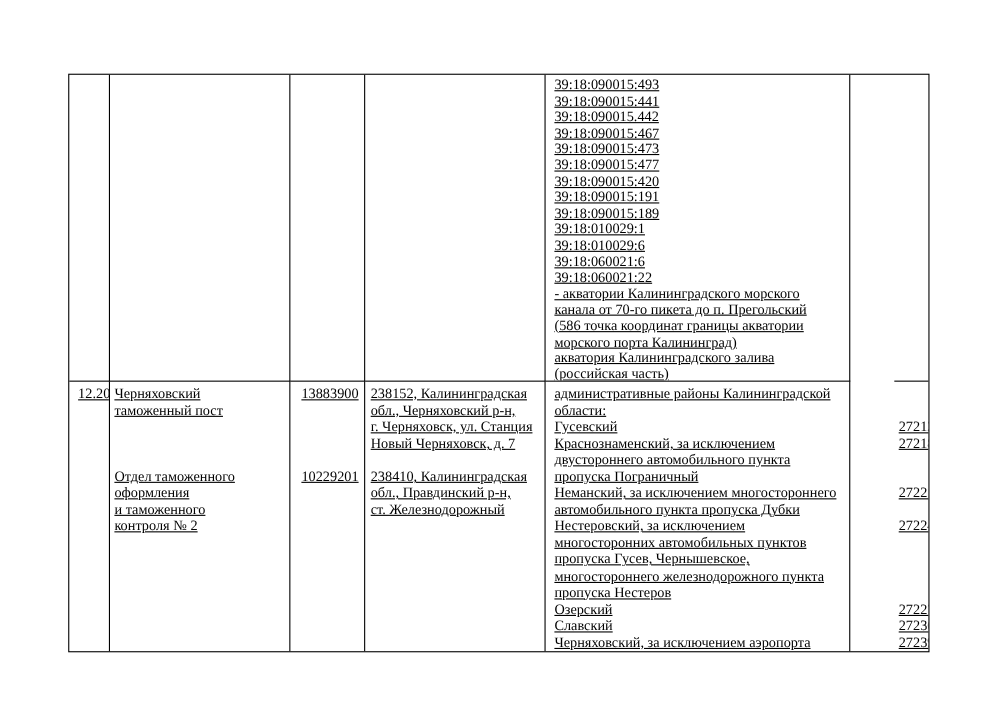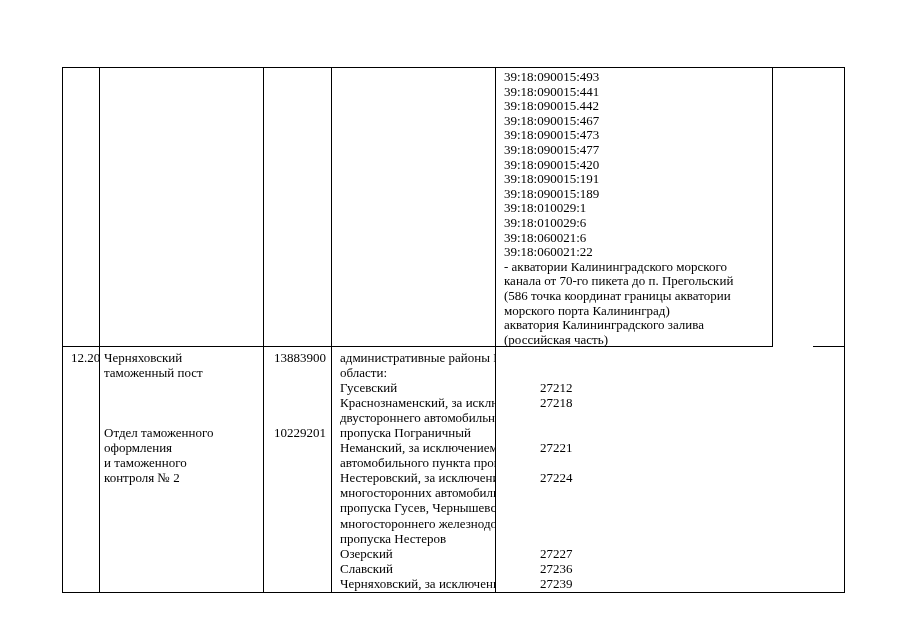--- a/index.html
+++ b/index.html
@@ -24,20 +24,21 @@
   .doc-table {
     position: absolute;
     left: 62px;
     top: 67px;
     width: 783px;
     height: 526px;
     display: grid;
     grid-template-columns: 37px 164px 68px 164px 277px 71px;
     grid-template-rows: 279px 245px;
     border: 1px solid #000000;
+    text-decoration: underline;
   }
   .cell {
     border-right: 1px solid #000000;
     overflow: hidden;
     font-size: 13px;
     white-space: pre;
   }
   .cell.last { border-right: none; margin-left: 40px; }
   .r1 { border-bottom: 1px solid #000000; line-height: 14.6px; }
   .r2 { line-height: 15.05px; }
@@ -90,20 +91,28 @@
 Отдел таможенного
 оформления
 и таможенного
 контроля № 2</div>
     <div class="cell r2 p-code">13883900
 
 
 
 
 10229201</div>
+    <div class="cell r2 p-addr">238152, Калининградская
+обл., Черняховский р-н,
+г. Черняховск, ул. Станция
+Новый Черняховск, д. 7
+
+238410, Калининградская
+обл., Правдинский р-н,
+ст. Железнодорожный</div>
     <div class="cell r2 p-reg">административные районы Калининградской
 области:
 Гусевский
 Краснознаменский, за исключением
 двустороннего автомобильного пункта
 пропуска Пограничный
 Неманский, за исключением многостороннего
 автомобильного пункта пропуска Дубки
 Нестеровский, за исключением
 многосторонних автомобильных пунктов

